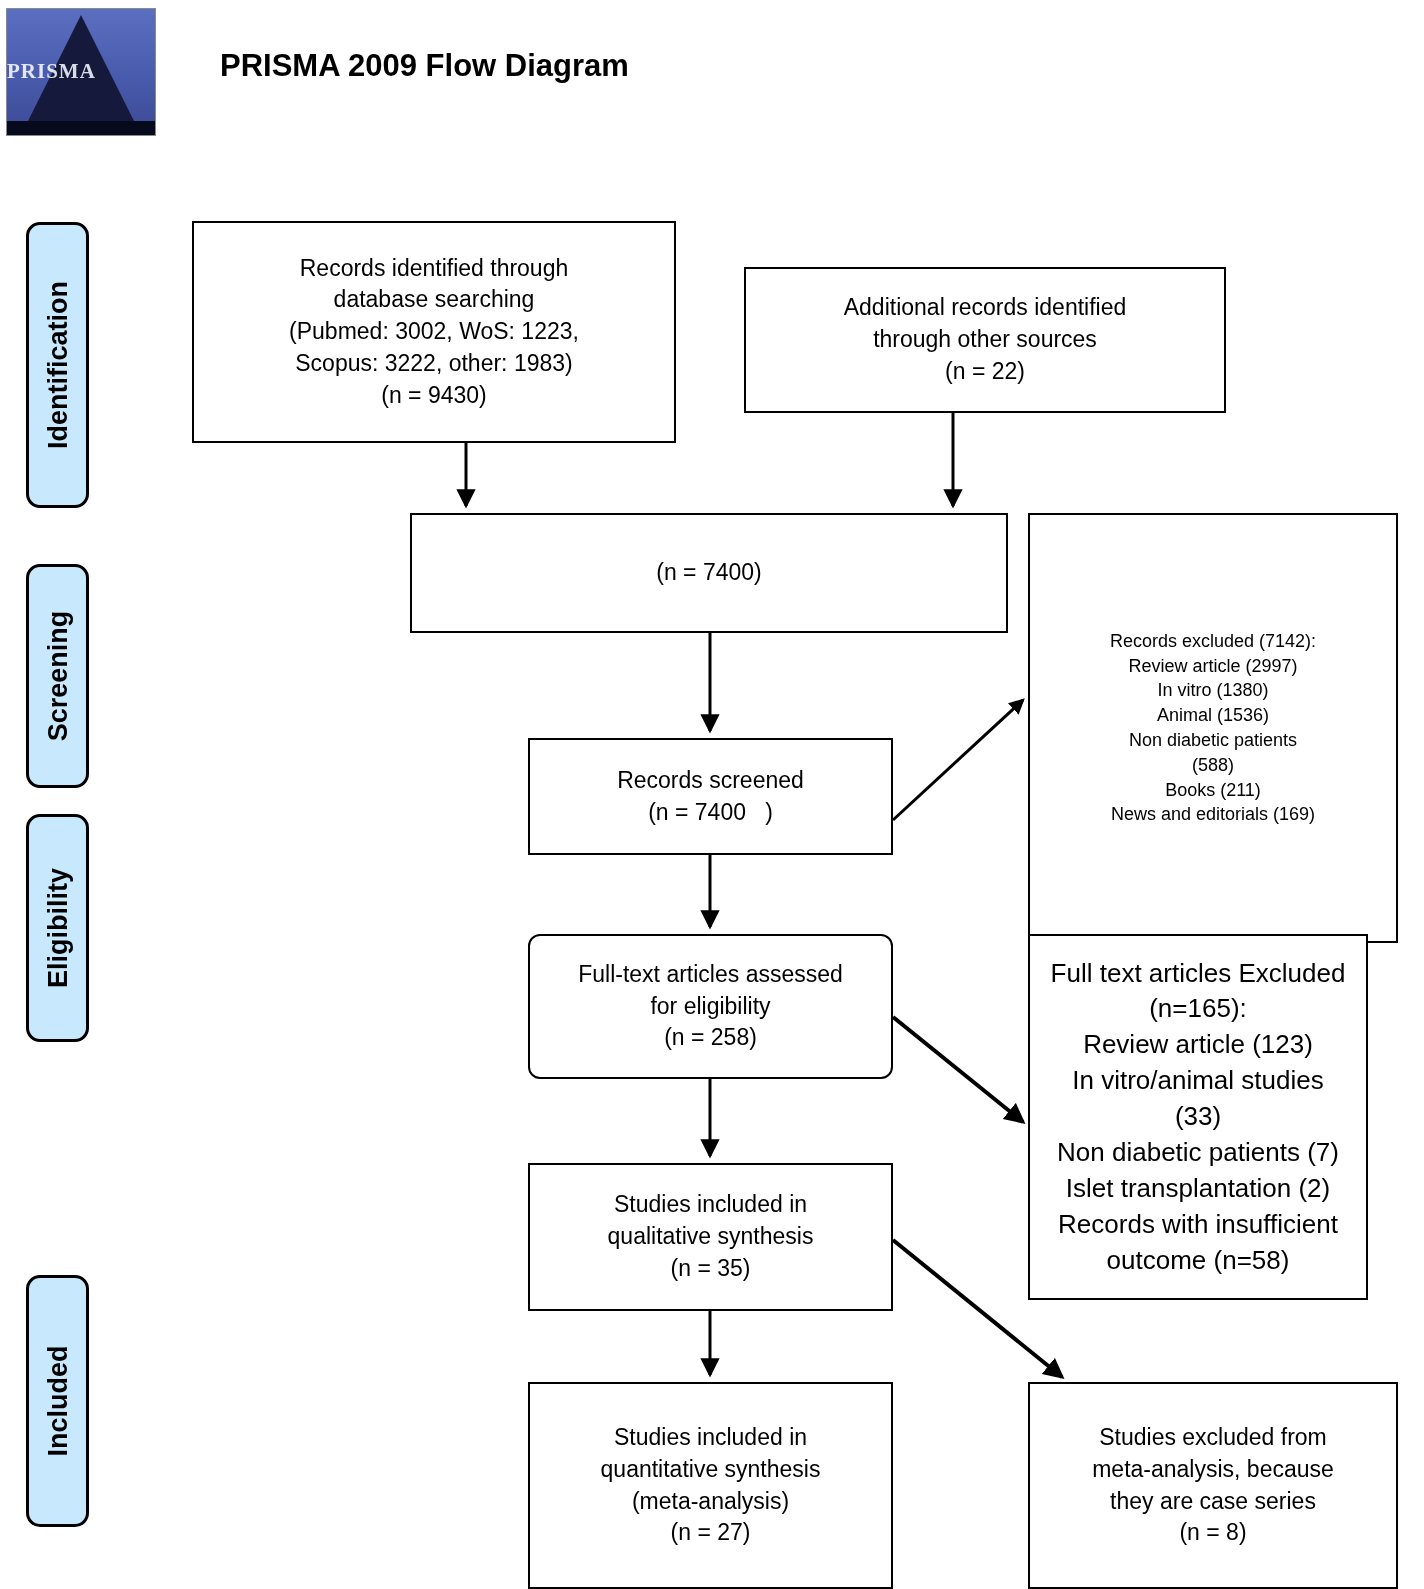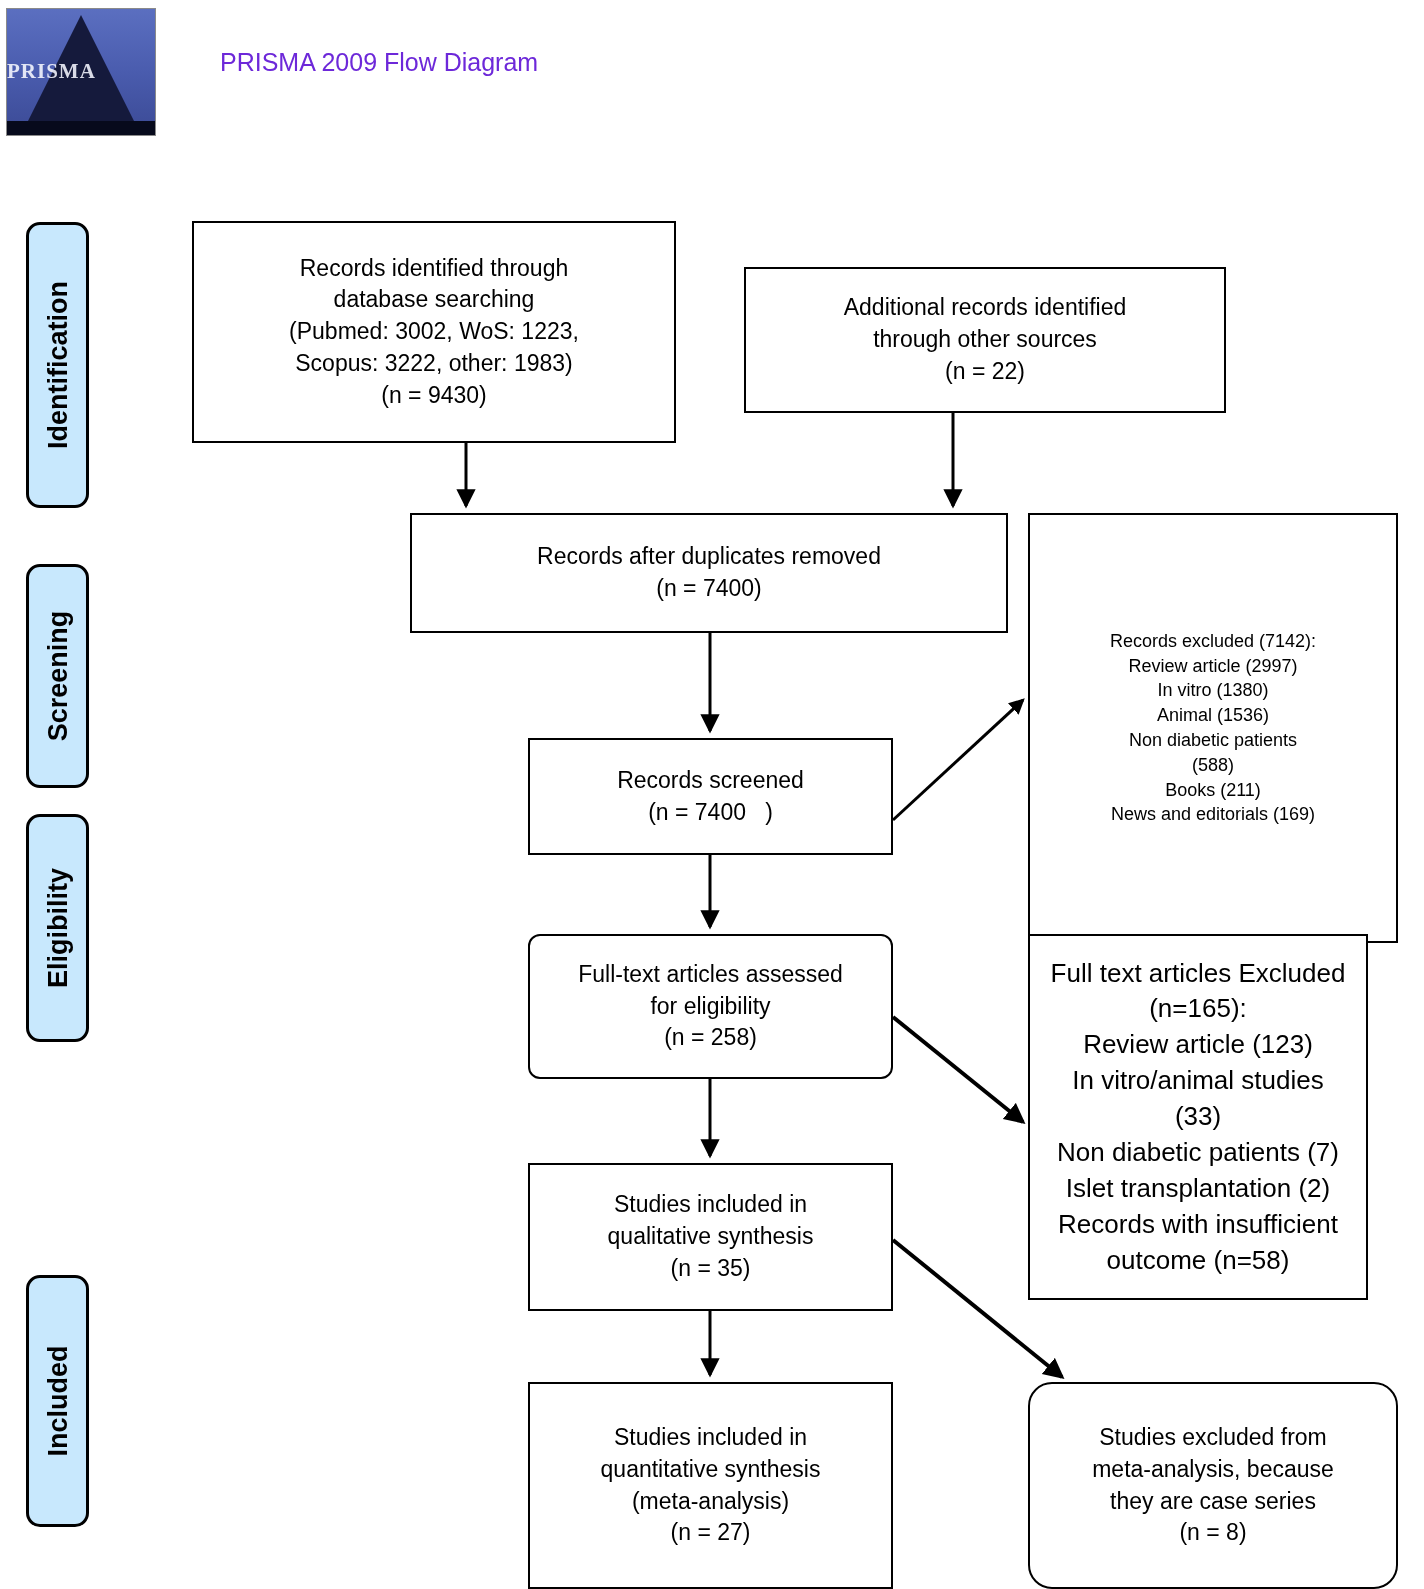--- a/index.html
+++ b/index.html
@@ -63,23 +63,23 @@
     right: 0;
     bottom: 0;
     height: 14px;
     background: #070a1c;
   }
 
   #diagram-title {
     position: absolute;
     left: 220px;
     top: 48px;
-    font-size: 25px;
-    font-weight: normal;
-    color: #6d28d9;
+    font-size: 31px;
+    font-weight: bold;
+    color: #000000;
     white-space: nowrap;
   }
 
   
   .stage-label {
     position: absolute;
     background: #c8e8fd;
     border: 3px solid #000000;
     border-radius: 14px;
     box-sizing: border-box;
@@ -123,21 +123,21 @@
 
   #box-db-search      { left: 192px;  top: 221px;  width: 484px;  height: 222px; }
   #box-other-sources  { left: 744px;  top: 267px;  width: 482px;  height: 146px; }
   #box-duplicates     { left: 410px;  top: 513px;  width: 598px;  height: 120px; }
   #box-excluded-1     { left: 1028px; top: 513px;  width: 370px;  height: 430px; font-size: 18px; align-items: center; }
   #box-screened       { left: 528px;  top: 738px;  width: 365px;  height: 117px; }
   #box-fulltext       { left: 528px;  top: 934px;  width: 365px;  height: 145px; border-radius: 12px; }
   #box-excluded-2     { left: 1028px; top: 934px;  width: 340px;  height: 366px; font-size: 26px; }
   #box-qualitative    { left: 528px;  top: 1163px; width: 365px;  height: 148px; }
   #box-quantitative   { left: 528px;  top: 1382px; width: 365px;  height: 207px; }
-  #box-excluded-meta  { left: 1028px; top: 1382px; width: 370px;  height: 207px; border-radius: 24px; }
+  #box-excluded-meta  { left: 1028px; top: 1382px; width: 370px;  height: 207px; }
 
   
   #connectors {
     position: absolute;
     left: 0;
     top: 0;
     width: 1424px;
     height: 1589px;
     pointer-events: none;
   }
@@ -205,21 +205,20 @@
       <span class="line">(n = 9430)</span>
     </div>
 
   <div class="flow-box" id="box-other-sources">
       <span class="line">Additional records identified</span>
       <span class="line">through other sources</span>
       <span class="line">(n = 22)</span>
     </div>
 
   <div class="flow-box" id="box-duplicates">
-      <span class="line">Records after duplicates removed</span>
       <span class="line">(n = 7400)</span>
     </div>
 
   <div class="flow-box" id="box-excluded-1">
       <span class="line">Records excluded (7142):</span>
       <span class="line">Review article (2997)</span>
       <span class="line">In vitro (1380)</span>
       <span class="line">Animal (1536)</span>
       <span class="line">Non diabetic patients</span>
       <span class="line">(588)</span>

